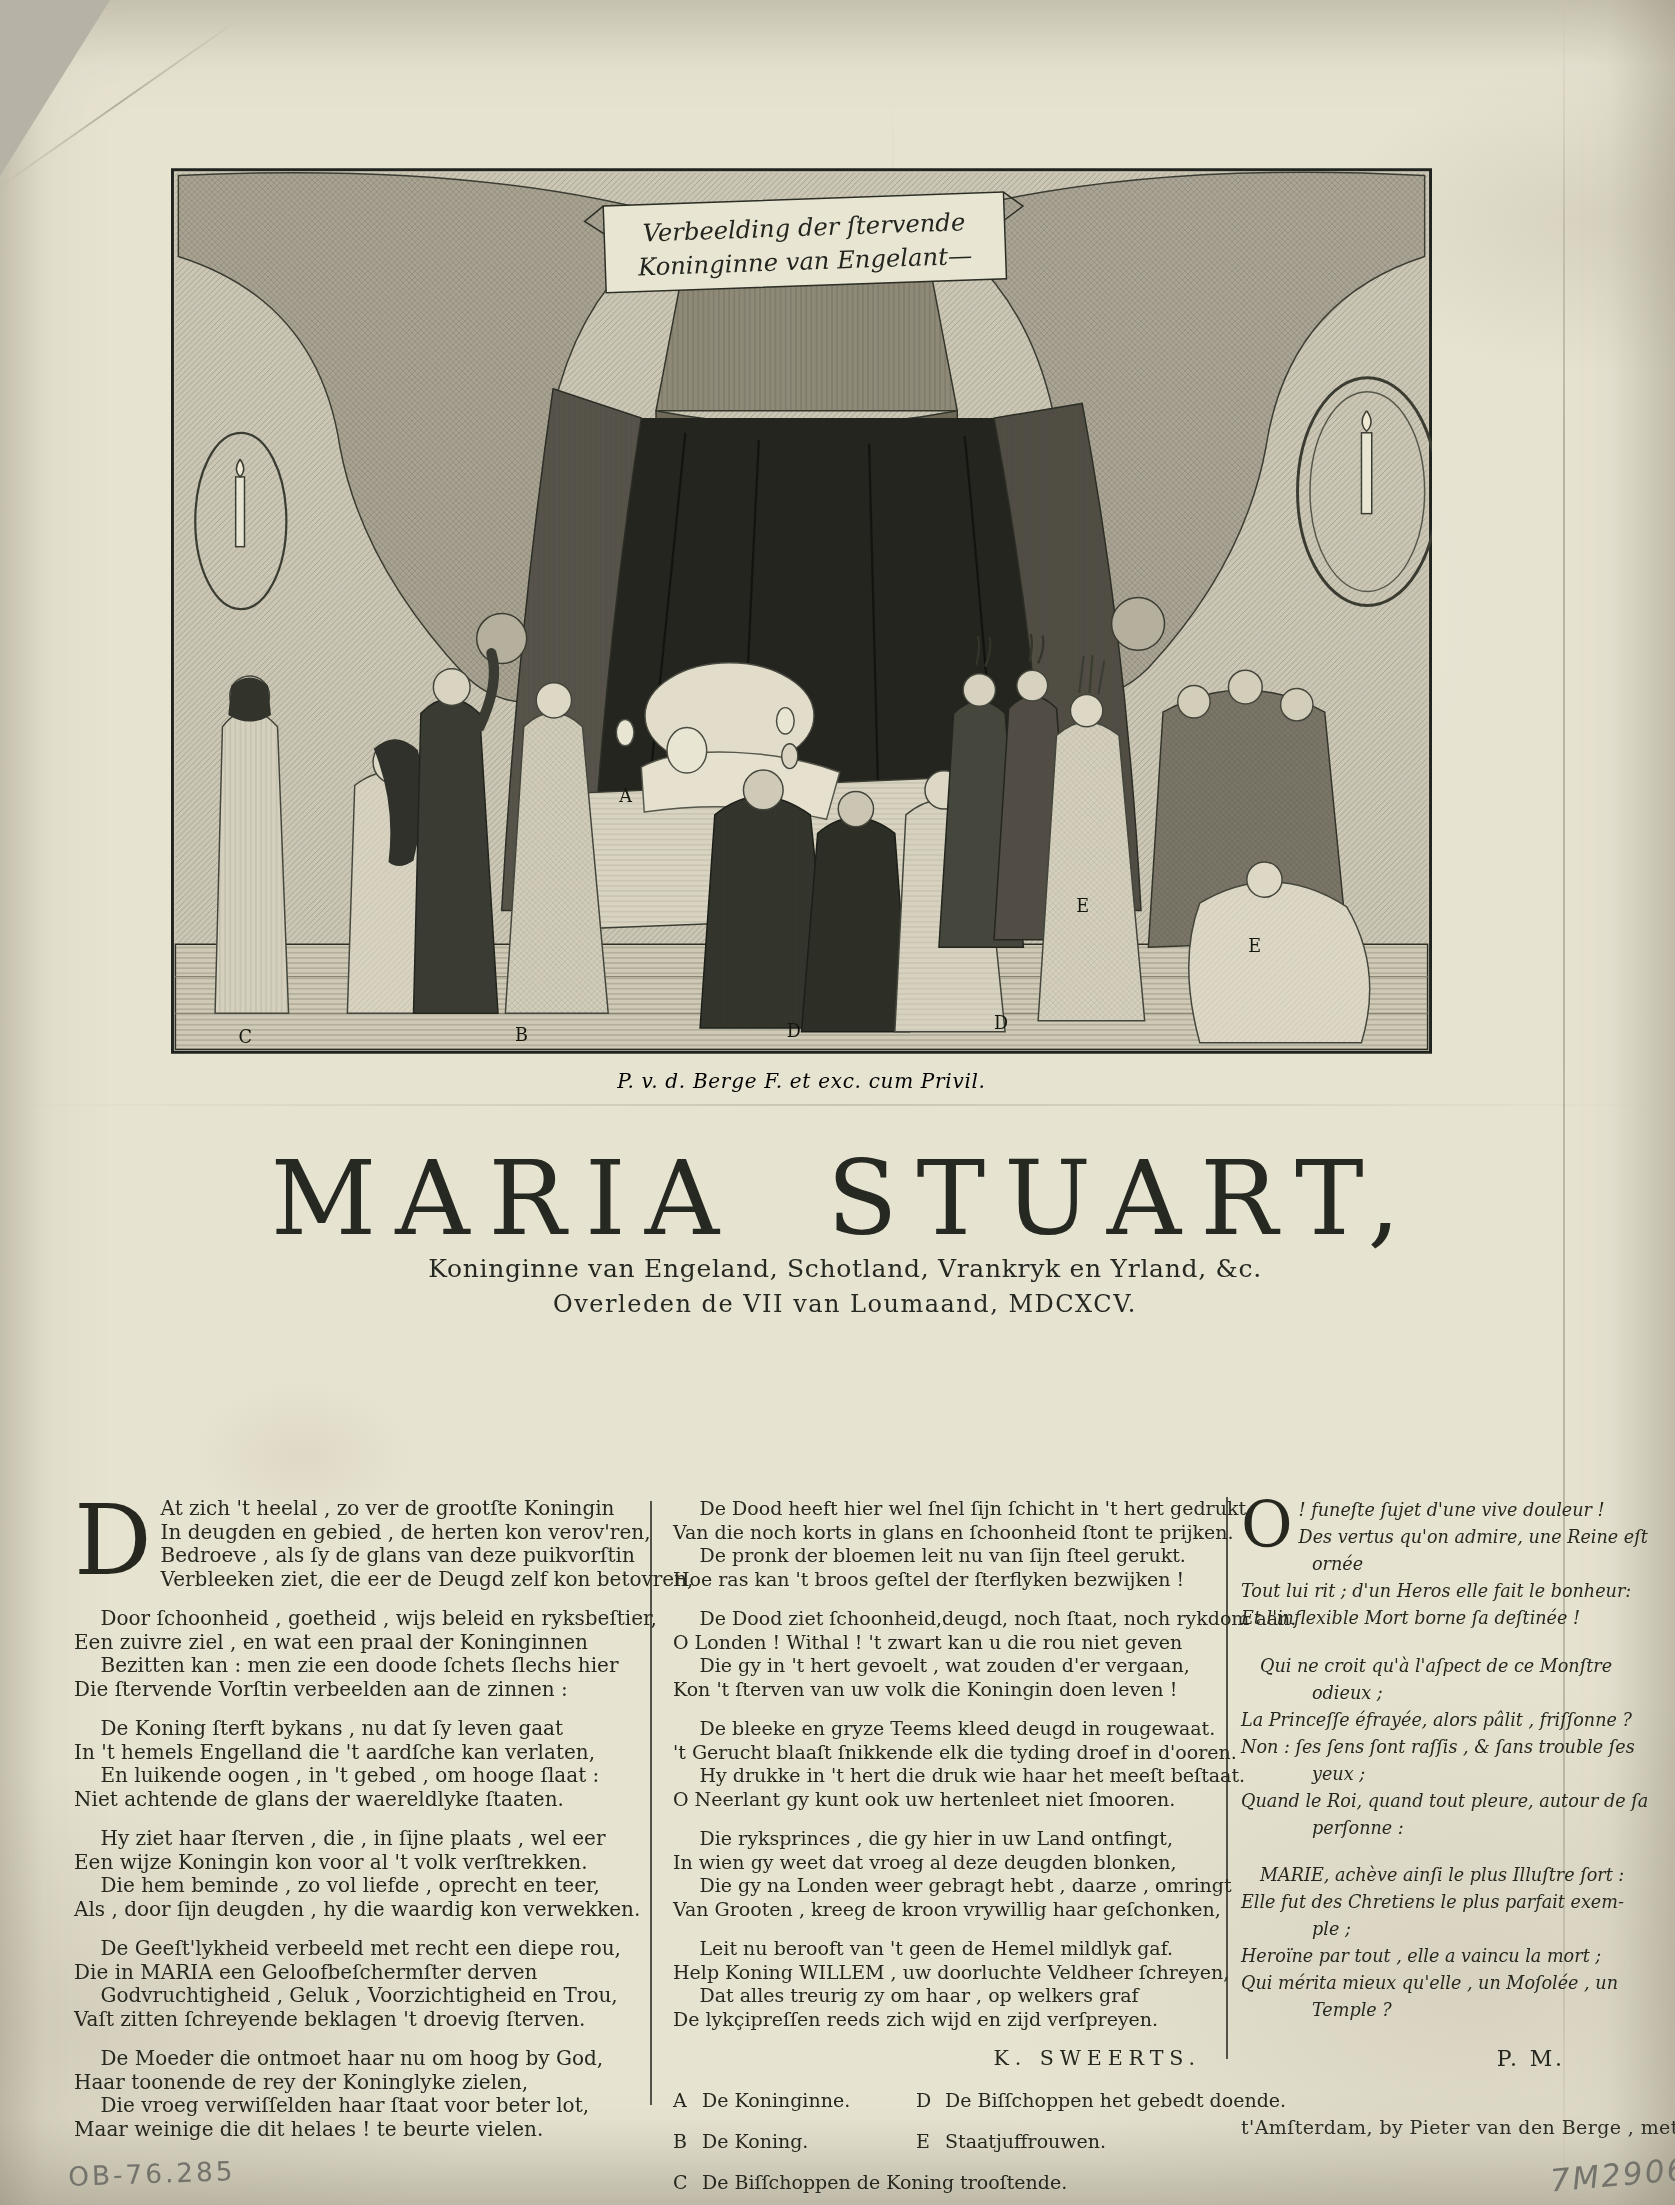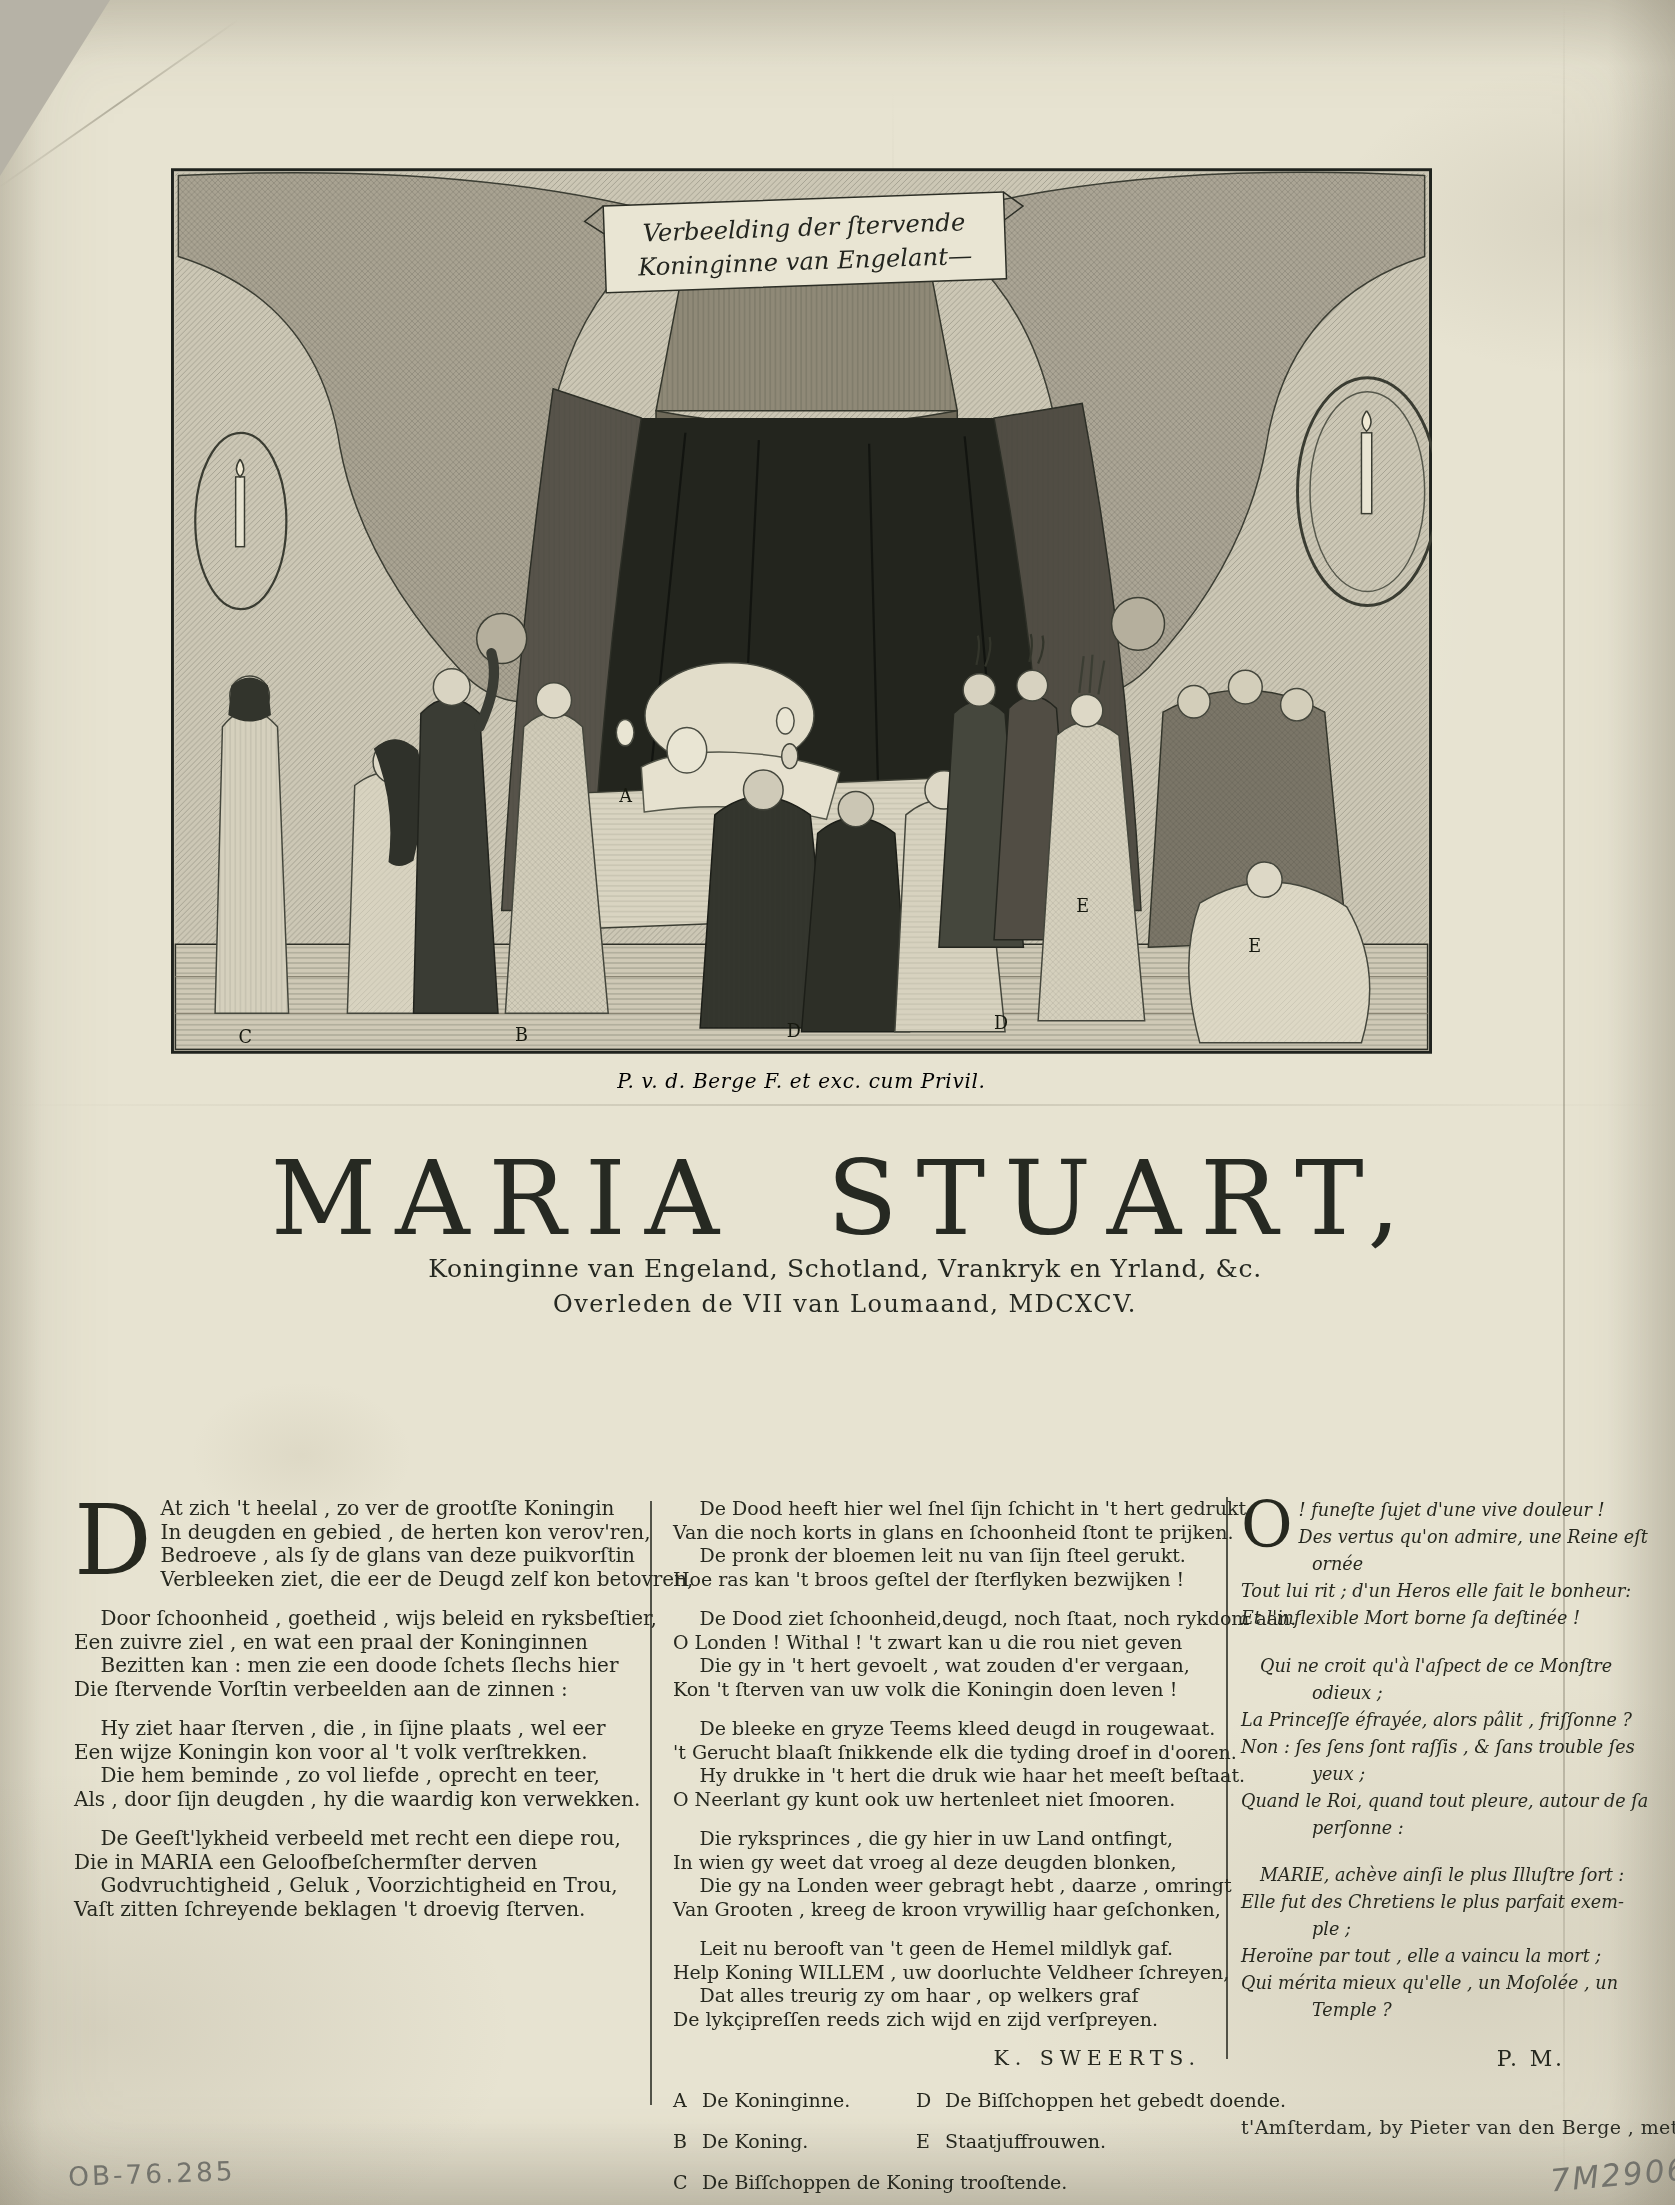--- a/index.html
+++ b/index.html
@@ -260,30 +260,42 @@
       <div class="ln i">Bedroeve , als ſy de glans van deze puikvorſtin</div>
       <div class="ln">Verbleeken ziet, die eer de Deugd zelf kon betovren,</div>
     </div>
     <div class="stanza">
       <div class="ln i">Door ſchoonheid , goetheid , wijs beleid en ryksbeſtier,</div>
       <div class="ln">Een zuivre ziel , en wat een praal der Koninginnen</div>
       <div class="ln i">Bezitten kan :  men zie een doode ſchets ſlechs hier</div>
       <div class="ln">Die ſtervende Vorſtin verbeelden aan de zinnen :</div>
     </div>
     <div class="stanza">
+      <div class="ln i">De Koning ſterft bykans ,  nu dat ſy leven gaat</div>
+      <div class="ln">In 't hemels Engelland die 't aardſche kan verlaten,</div>
+      <div class="ln i">En luikende oogen , in 't gebed , om hooge ſlaat :</div>
+      <div class="ln">Niet achtende de glans der waereldlyke ſtaaten.</div>
+    </div>
+    <div class="stanza">
       <div class="ln i">Hy ziet haar ſterven , die ,  in ſijne plaats ,  wel eer</div>
       <div class="ln">Een wijze Koningin kon voor al 't volk verſtrekken.</div>
       <div class="ln i">Die hem beminde ,  zo vol liefde ,  oprecht en teer,</div>
       <div class="ln">Als , door ſijn deugden , hy die waardig kon verwekken.</div>
     </div>
     <div class="stanza">
       <div class="ln i">De Geeſt'lykheid verbeeld met recht een diepe rou,</div>
       <div class="ln">Die in MARIA een Geloofbeſchermſter derven</div>
       <div class="ln i">Godvruchtigheid ,  Geluk ,  Voorzichtigheid en Trou,</div>
       <div class="ln">Vaſt zitten ſchreyende beklagen 't droevig ſterven.</div>
+    </div>
+    <div class="stanza">
+      <div class="ln i">De Moeder die ontmoet haar nu om hoog by God,</div>
+      <div class="ln">Haar toonende de rey der Koninglyke zielen,</div>
+      <div class="ln i">Die vroeg verwiſſelden haar ſtaat voor beter lot,</div>
+      <div class="ln">Maar weinige die dit helaes !  te beurte vielen.</div>
     </div>
   </section>
 
   <section class="col col2">
     <div class="stanza">
       <div class="ln i">De Dood heeft hier wel ſnel ſijn ſchicht in 't hert gedrukt</div>
       <div class="ln">Van die noch korts in glans en ſchoonheid ſtont te prijken.</div>
       <div class="ln i">De pronk der bloemen leit nu van ſijn ſteel gerukt.</div>
       <div class="ln">Hoe ras kan 't broos geſtel der ſterflyken bezwijken !</div>
     </div>

